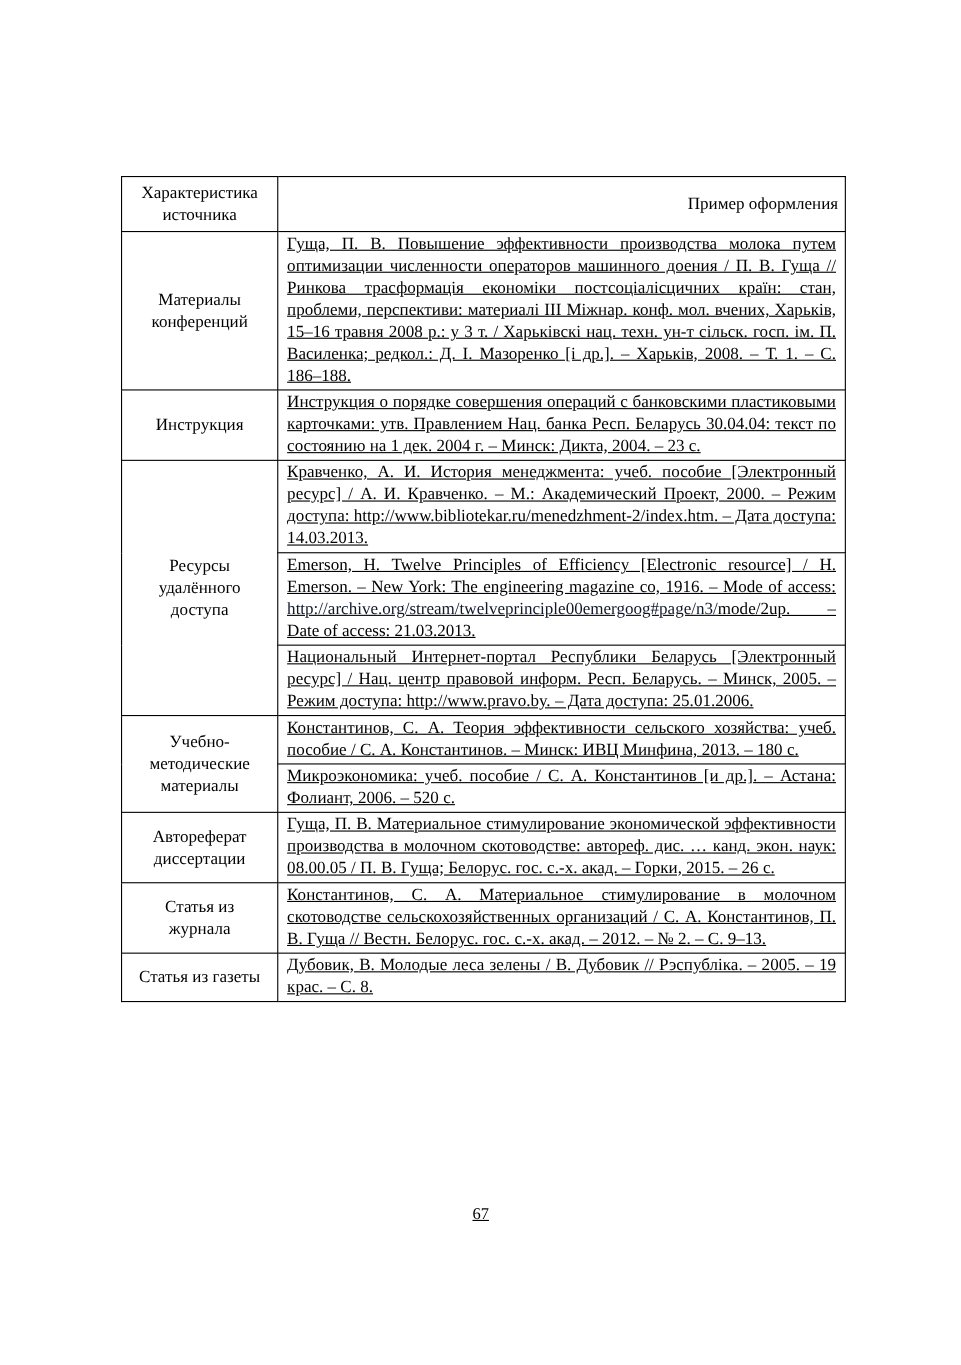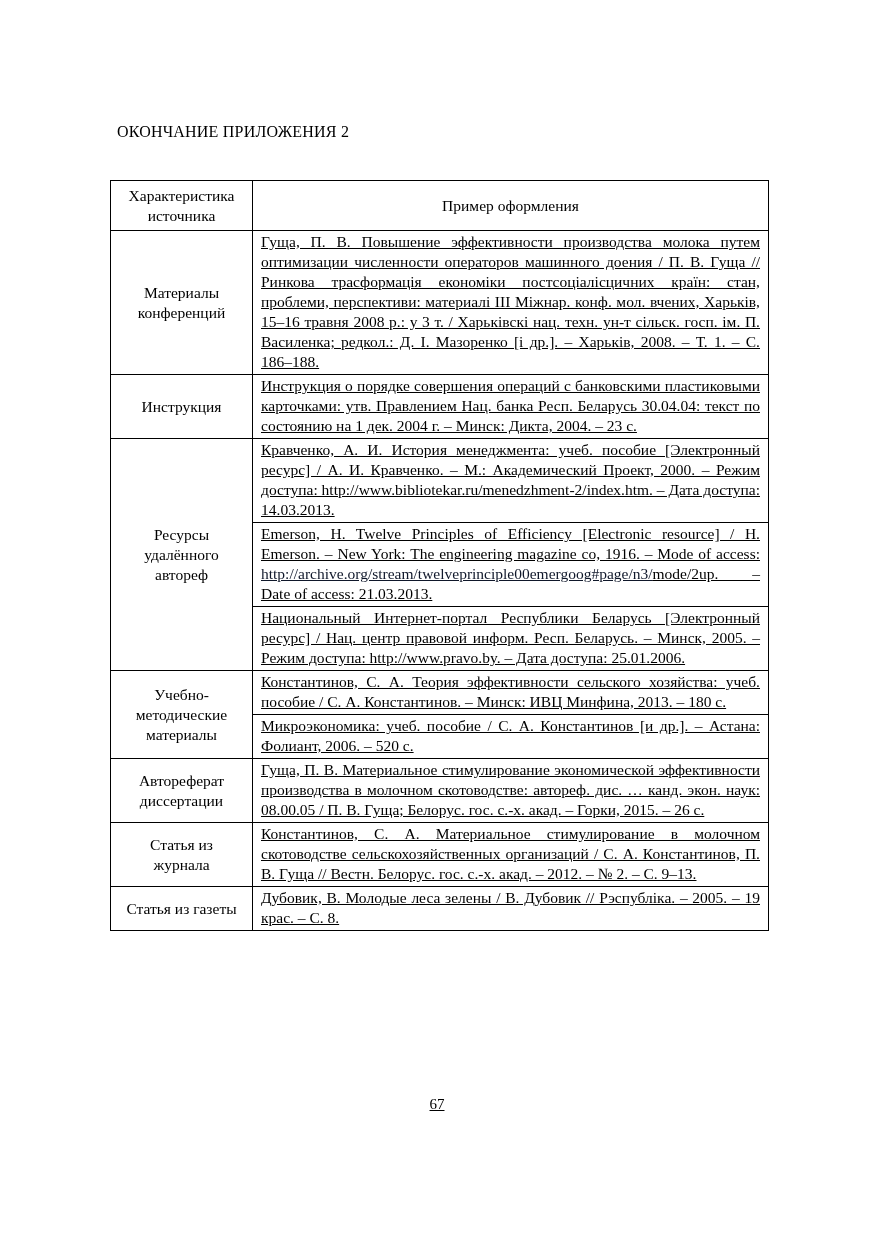--- a/index.html
+++ b/index.html
@@ -36,21 +36,21 @@
   table.refs col.c-ex  { width: 516px; }
   table.refs th, table.refs td {
     border: 1px solid #000000;
     vertical-align: middle;
   }
   th.hdr {
     font-weight: normal;
     text-align: center;
     padding: 4px 6px;
   }
-  th.hdr.hdr-example { height: 50px; }
+  th.hdr.hdr-example { height: 50px; text-align: right; }
   td.cat {
     text-align: center;
     padding: 2px 10px;
   }
   td.ex {
     text-align: justify;
     vertical-align: top;
     padding: 1px 8px 2px 8px;
     text-decoration: underline;
   }
@@ -67,21 +67,20 @@
     text-align: center;
     font-size: 15px;
     text-decoration: underline;
   }
 </style>
 </head>
 <body>
 
 <div class="content">
 
-  <div class="doc-title">ОКОНЧАНИЕ ПРИЛОЖЕНИЯ 2</div>
 
   <table class="refs">
     <colgroup>
         <col class="c-cat">
         <col class="c-ex">
       </colgroup>
 
     <tbody>
         <tr>
       <th class="hdr">Характеристика источника</th>
@@ -92,21 +91,21 @@
       <td class="cat">Материалы конференций</td>
       <td class="ex">Гуща, П. В. Повышение эффективности производства молока путем оптимизации численности операторов машинного доения / П. В. Гуща // Ринкова трасформація економіки постсоціалісцичних країн: стан, проблеми, перспективи: материалі ІІІ Міжнар. конф. мол. вчених, Харьків, 15–16 травня 2008 р.: у 3 т. / Харьківскі нац. техн. ун-т сільск. госп. ім. П. Василенка; редкол.: Д. І. Мазоренко [і др.]. – Харьків, 2008. – Т. 1. – С. 186–188.</td>
     </tr>
 
     <tr>
       <td class="cat">Инструкция</td>
       <td class="ex">Инструкция о порядке совершения операций с банковскими пластиковыми карточками: утв. Правлением Нац. банка Респ. Беларусь 30.04.04: текст по состоянию на 1 дек. 2004 г. – Минск: Дикта, 2004. – 23 с.</td>
     </tr>
 
     <tr>
-      <td class="cat" rowspan="3">Ресурсы удалённого автореф</td>
+      <td class="cat" rowspan="3">Ресурсы удалённого доступа</td>
       <td class="ex">Кравченко, А. И. История менеджмента: учеб. пособие [Электронный ресурс] / А. И. Кравченко. – М.: Академический Проект, 2000. – Режим доступа: http://www.bibliotekar.ru/menedzhment-2/index.htm. – Дата доступа: 14.03.2013.</td>
     </tr>
     <tr>
       <td class="ex"><span>Emerson, H. Twelve Principles of Efficiency [Electronic resource] / H. Emerson. – New York: The engineering magazine co, 1916. – Mode of access: </span><span class="link">http://archive.org/stream/twelveprinciple00emergoog#page/n3/</span><span>mode/2up. – Date of access: 21.03.2013.</span></td>
     </tr>
     <tr>
       <td class="ex">Национальный Интернет-портал Республики Беларусь [Электронный ресурс] / Нац. центр правовой информ. Респ. Беларусь. – Минск, 2005. – Режим доступа: http://www.pravo.by. – Дата доступа: 25.01.2006.</td>
     </tr>
 
     <tr>

